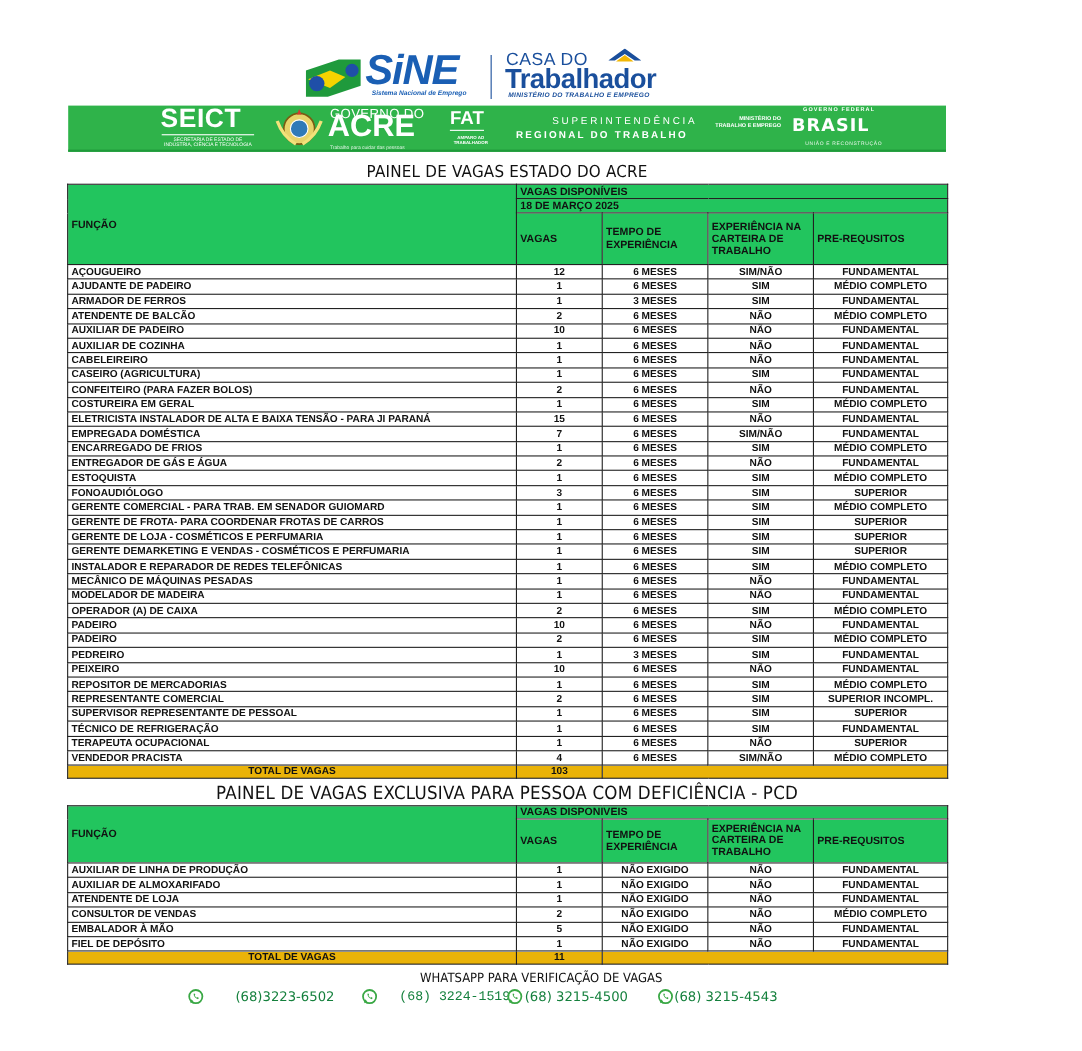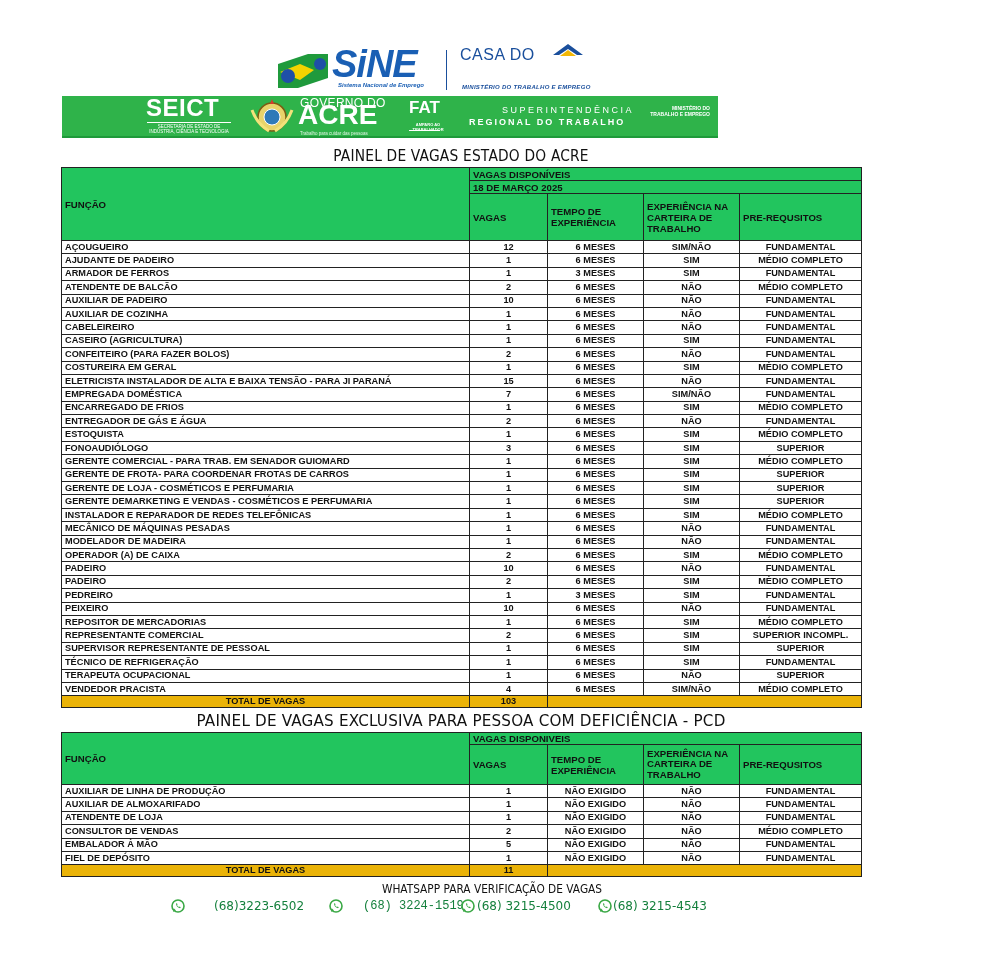--- a/index.html
+++ b/index.html
@@ -11,28 +11,28 @@
   .sine-flag { position: absolute; left: 2px; top: 10px; width: 50px; height: 38px; }
   .sine-text { position: absolute; left: 56px; top: 2px; font-size: 38px; font-weight: bold; font-style: italic; color: #1a5fb4; letter-spacing: -1px; line-height: 40px; }
   .sine-sub { position: absolute; left: 62px; top: 40px; font-size: 6px; font-weight: bold; font-style: italic; color: #1a5fb4; }
   .logo-divider { position: absolute; left: 170px; top: 8px; width: 1px; height: 40px; background: #1a4f9c; }
   .casa-top { position: absolute; left: 184px; top: 4px; font-size: 16px; color: #1a4f9c; letter-spacing: 0.5px; }
   .casa-roof { position: absolute; left: 277px; top: 2px; width: 30px; height: 16px; }
   .casa-main { position: absolute; left: 183px; top: 16px; font-size: 25px; font-weight: bold; color: #1a4f9c; line-height: 28px; letter-spacing: -0.5px; }
   .casa-sub { position: absolute; left: 186px; top: 42px; font-size: 6px; font-style: italic; color: #1a4f9c; font-weight: bold; letter-spacing: 0.3px; }
 
   
-  .banner { position: absolute; left: 62px; top: 96px; width: 656px; height: 42px; background: #2fb34a; border-bottom: 2px solid #1e9a3a; color: #fff; }
+  .banner { position: absolute; left: 62px; top: 96px; width: 798px; height: 42px; background: #2fb34a; border-bottom: 2px solid #1e9a3a; color: #fff; }
   .seict { position: absolute; left: 84px; top: -1px; font-size: 24px; font-weight: bold; letter-spacing: 0.5px; line-height: 26px; }
   .seict-sub { position: absolute; left: 85px; top: 26px; width: 84px; font-size: 4.5px; line-height: 5px; text-align: center; border-top: 1px solid #fff; padding-top: 1px; }
   .acre-crest { position: absolute; left: 187px; top: 2px; width: 46px; height: 38px; }
   .gov-do { position: absolute; left: 238px; top: 0px; font-size: 12px; letter-spacing: 0.3px; }
   .acre-big { position: absolute; left: 236px; top: 4px; font-size: 28px; font-weight: bold; line-height: 30px; }
   .acre-tag { position: absolute; left: 238px; top: 35px; font-size: 4.5px; opacity: 0.85; }
-  .fat { position: absolute; left: 347px; top: 3px; font-size: 17px; font-weight: bold; line-height: 18px; border-bottom: 1px solid #fff; padding-bottom: 13px; }
+  .fat { position: absolute; left: 347px; top: 3px; font-size: 17px; font-weight: bold; line-height: 18px; border-bottom: 1px solid #fff; padding-bottom: 1px; }
   .fat-sub { position: absolute; left: 345px; top: 26px; width: 42px; font-size: 4px; line-height: 5px; text-align: center; font-weight: bold; }
   .sup1 { position: absolute; left: 440px; top: 9px; font-size: 9px; letter-spacing: 2.5px; }
   .sup2 { position: absolute; left: 407px; top: 21px; font-size: 9px; font-weight: bold; letter-spacing: 2px; }
   .mte { position: absolute; left: 586px; top: 9px; width: 62px; font-size: 5px; line-height: 6px; text-align: right; font-weight: bold; }
   .govfed { position: absolute; left: 668px; top: 1px; font-size: 5px; font-weight: bold; letter-spacing: 1px; }
   .brasil { position: absolute; left: 658px; top: 6px; font-size: 16px; font-weight: 900; letter-spacing: 1px; line-height: 24px; font-family: "DejaVu Sans", sans-serif; }
   .uniao { position: absolute; left: 670px; top: 32px; font-size: 4.5px; letter-spacing: 0.6px; opacity: 0.9; }
 
   
   .panel-title { position: absolute; left: 62px; width: 798px; text-align: center; font-family: "DejaVu Sans", sans-serif; font-size: 15px; letter-spacing: 0.2px; color: #111; transform: scaleX(0.92); transform-origin: center; }
@@ -62,20 +62,21 @@
     <circle cx="42" cy="12" r="6" fill="#1f4fa8"></circle>
   </svg>
   <div class="sine-text">SiNE</div>
   <div class="sine-sub">Sistema Nacional de Emprego</div>
   <div class="logo-divider"></div>
   <div class="casa-top">CASA DO</div>
   <svg class="casa-roof" viewBox="0 0 30 16">
     <polygon points="15,0 30,11 24,11 15,5 6,11 0,11" fill="#1a4f9c"></polygon>
     <polygon points="15,6 23,12 7,12" fill="#f2b705"></polygon>
   </svg>
+  <div class="casa-main">Trabalhador</div>
   <div class="casa-sub">MINISTÉRIO DO TRABALHO E EMPREGO</div>
 </div>
 
 <div class="banner">
   <div class="seict">SEICT</div>
   <div class="seict-sub">SECRETARIA DE ESTADO DE INDÚSTRIA, CIÊNCIA E TECNOLOGIA</div>
   <svg class="acre-crest" viewBox="0 0 46 38">
     <circle cx="23" cy="19" r="14" fill="#e8d36a" stroke="#7a5c12" stroke-width="1.5"></circle>
     <circle cx="23" cy="19" r="8" fill="#2f7ab8" stroke="#fff" stroke-width="1"></circle>
     <path d="M3,12 Q8,26 20,33 M43,12 Q38,26 26,33" stroke="#f3e27a" stroke-width="3" fill="none"></path>

